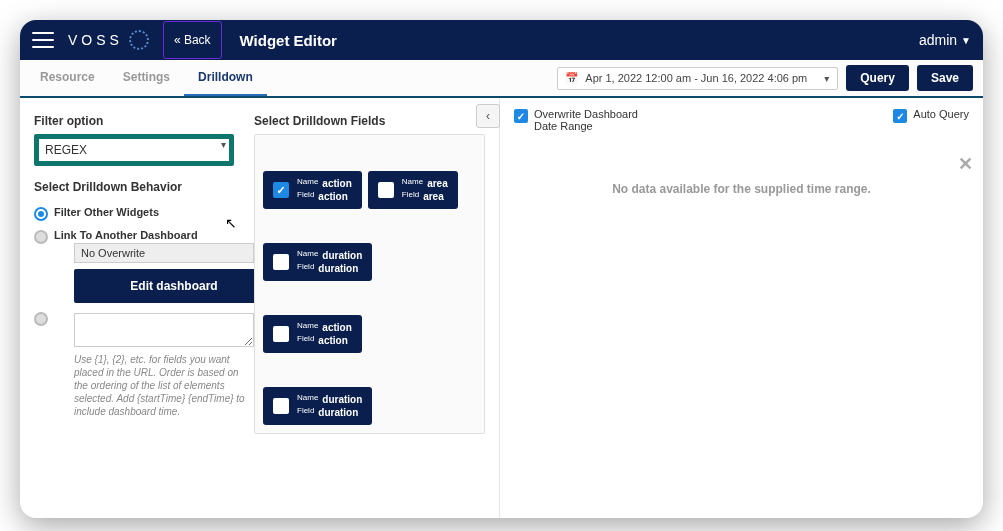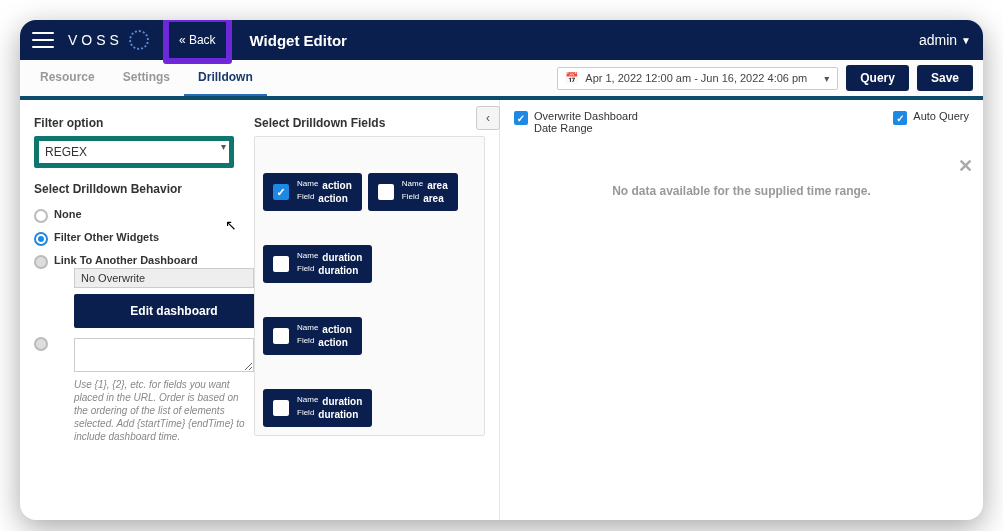--- a/index.html
+++ b/index.html
@@ -4,26 +4,26 @@
 <style>
 * { box-sizing: border-box; margin: 0; padding: 0; }
 body { font-family: Arial, sans-serif; background: #fff; padding: 20px; }
 .frame { width: 963px; margin: 0 auto; border-radius: 16px; overflow: hidden; box-shadow: 0 8px 30px rgba(0,0,0,0.35); background: #fff; }
 .topbar { background: #0a1f4d; color: #fff; height: 40px; display: flex; align-items: center; padding: 0 12px; }
 .hamburger { width: 22px; height: 16px; display: flex; flex-direction: column; justify-content: space-between; cursor: pointer; }
 .hamburger span { height: 2px; background: #fff; border-radius: 1px; }
 .logo { display: flex; align-items: center; margin-left: 14px; gap: 6px; }
 .logo-text { font-size: 14px; letter-spacing: 4px; font-weight: 300; text-align: center; }
 .logo-icon { width: 20px; height: 20px; border: 2px dotted #5b8dd6; border-radius: 50%; }
-.back-btn { margin-left: 14px; background: transparent; border: 6px solid #6d28d9; color: #fff; padding: 11px 10px; border-radius: 3px; font-size: 12px; cursor: pointer; }
+.back-btn { margin-left: 14px; background: transparent; border: 1px solid #6d28d9; color: #fff; padding: 11px 10px; border-radius: 3px; font-size: 12px; cursor: pointer; }
 .title { margin-left: 18px; font-size: 15px; font-weight: 600; }
 .spacer { flex: 1; }
 .user { font-size: 14px; display: flex; align-items: center; gap: 4px; }
 .chev-down { font-size: 10px; }
-.tabs-row { display: flex; align-items: center; border-bottom: 4px solid #0c4a6e; background: #fcfcfc; }
+.tabs-row { display: flex; align-items: center; border-bottom: 2px solid #0c4a6e; background: #fcfcfc; }
 .tabs { display: flex; padding-left: 6px; }
 .tab { padding: 10px 14px; font-size: 12px; color: #999; cursor: pointer; border-bottom: 2px solid transparent; font-weight: 600; }
 .tab.active { color: #1a3a6e; border-bottom-color: #2a6db3; }
 .right-controls { margin-left: auto; display: flex; align-items: center; gap: 8px; padding-right: 10px; }
 .date-range { border: 1px solid #ccc; background: #fff; padding: 4px 30px 4px 8px; font-size: 11px; color: #444; border-radius: 2px; min-width: 230px; position: relative; display: flex; align-items: center; gap: 6px; cursor: pointer; }
 .date-range::after { content: "▾"; position: absolute; right: 8px; font-size: 10px; color: #555; }
 .btn { background: #0a1f4d; color: #fff; border: none; padding: 6px 14px; font-size: 12px; border-radius: 3px; cursor: pointer; font-weight: 600; }
 .main { display: flex; min-height: 420px; }
 .left-panel { width: 480px; padding: 16px 14px 40px 14px; border-right: 1px solid #e5e5e5; display: flex; gap: 20px; position: relative; }
 .left-col { width: 200px; }
@@ -110,24 +110,20 @@
         <div class="section-label">Filter option</div>
         <div class="select-wrap">
           <select class="select">
             <option>REGEX</option>
           </select>
         </div>
 
         <div class="section-label" style="margin-top:14px">Select Drilldown Behavior</div>
         <div class="radio-group">
           <div class="radio-item">
-            <div class="radio"></div>
-            <div class="radio-label">None</div>
-          </div>
-          <div class="radio-item">
             <div class="radio checked"></div>
             <div class="radio-label">Filter Other Widgets</div>
           </div>
           <div class="radio-item">
             <div class="radio disabled"></div>
             <div>
               <div class="radio-label">Link To Another Dashboard</div>
               <div class="subfield">
                 <div class="readonly-box">No Overwrite</div>
                 <button class="big-btn">Edit dashboard</button>

